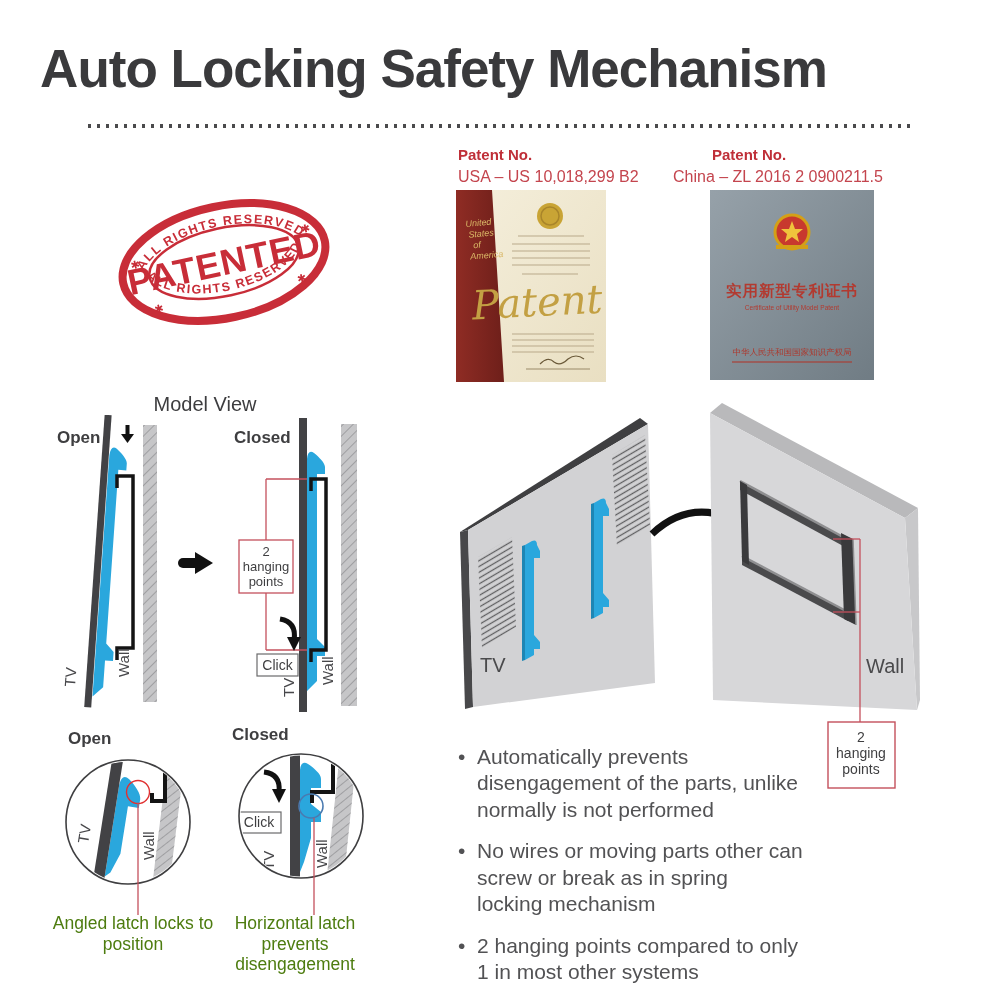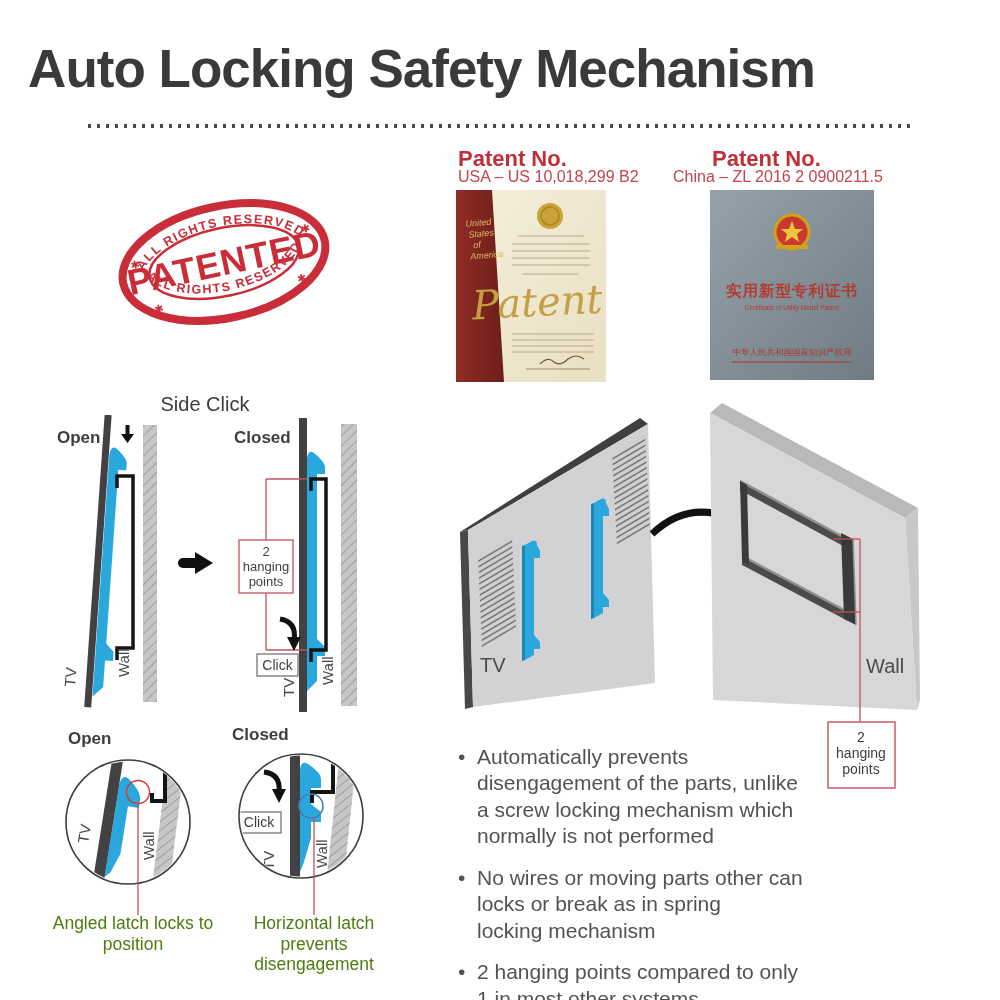--- a/index.html
+++ b/index.html
@@ -1,23 +1,23 @@
 <!DOCTYPE html>
 <html><head>
 <meta charset="utf-8">
 <style>
   html,body{margin:0;padding:0;}
   .canvas{position:relative;width:1000px;height:1000px;background:#ffffff;overflow:hidden;
           font-family:"Liberation Sans",sans-serif;}
   .abs{position:absolute;}
-  .title{top:38px;left:0;width:843px;text-align:center;font-size:53px;font-weight:bold;
+  .title{top:38px;left:12px;width:843px;text-align:center;font-size:53px;font-weight:bold;
          letter-spacing:-1px;color:#3a3a3c;}
   .dotline{top:124px;left:88px;width:824px;height:4px;
            background:repeating-linear-gradient(90deg,#4a4a4c 0 3px,transparent 3px 9px);}
-  .pat-head{font-size:22px;font-weight:bold;color:#bf2f38;}
+  .pat-head{font-size:15px;font-weight:bold;color:#bf2f38;}
   .pat-num{font-size:16px;color:#c4454e;}
   .sv-title{top:393px;left:120px;width:170px;text-align:center;font-size:20px;color:#3d3d3f;}
   .caption{font-size:17.5px;color:#4d7c0f;text-align:center;line-height:1.18;}
   .bullets{top:744px;left:456px;width:352px;}
   .bullets ul{margin:0;padding:0;list-style:none;}
   .bullets li{position:relative;padding-left:21px;margin-bottom:15px;font-size:21px;
               line-height:1.26;color:#525254;}
   .bullets li::before{content:"\2022";position:absolute;left:2px;top:0;color:#525254;}
   .bl{display:block;}
   svg text{font-family:"Liberation Sans",sans-serif;}
@@ -109,21 +109,21 @@
       <circle cx="82" cy="42" r="17" fill="#c8392e" stroke="#d4a017" stroke-width="3"></circle>
       <polygon points="82,31 85,39 93,39 87,44 89,52 82,47 75,52 77,44 71,39 79,39" fill="#f0c43c"></polygon>
       <path d="M 66 55 h 32 v 4 h -32 z" fill="#d4a017"></path>
     </g>
     <text x="82" y="106" text-anchor="middle" font-size="15.5" font-weight="bold" fill="#b23a30" letter-spacing="1">实用新型专利证书</text>
     <text x="82" y="120" text-anchor="middle" font-size="6.5" fill="#b23a30">Certificate of Utility Model Patent</text>
     <text x="82" y="165" text-anchor="middle" font-size="8.5" fill="#ad382d">中华人民共和国国家知识产权局</text>
     <rect x="22" y="171" width="120" height="2" fill="#ad382d" opacity="0.55"></rect>
   </svg>
 
-  <div class="abs sv-title">Side Click</div>
+  <div class="abs sv-title">Model View</div>
 
   <svg class="abs" style="left:45px;top:415px;" width="330" height="300" viewBox="0 0 330 300">
     <defs>
       <pattern id="hatch1" patternUnits="userSpaceOnUse" width="7" height="7" patternTransform="rotate(45)">
         <line x1="0" y1="0" x2="0" y2="7" stroke="#8e8e90" stroke-width="1.4"></line>
       </pattern>
     </defs>
 
     <text x="12" y="28" font-size="17" font-weight="bold" fill="#3e3e40">Open</text>
     <g fill="#111">
@@ -229,21 +229,21 @@
       </g>
       <rect x="197" y="90" width="44" height="21" fill="#ffffff" stroke="#6a6a6c" stroke-width="1.2"></rect>
       <text x="219" y="105" text-anchor="middle" font-size="14" fill="#3f3f41">Click</text>
       <text transform="rotate(-90 234 148)" x="234" y="148" font-size="15" fill="#47474a">TV</text>
       <text transform="rotate(-90 287 146)" x="287" y="146" font-size="15" fill="#47474a">Wall</text>
     </g>
     <line x1="274" y1="96" x2="274" y2="193" stroke="#c4505c" stroke-width="1.3"></line>
   </svg>
 
   <div class="abs caption" style="left:38px;top:913px;width:190px;">Angled latch locks to position</div>
-  <div class="abs caption" style="left:224px;top:913px;width:180px;">Horizontal latch prevents disengagement</div>
+  <div class="abs caption" style="left:205px;top:913px;width:180px;">Horizontal latch prevents disengagement</div>
 
   <svg class="abs" style="left:450px;top:395px;" width="500" height="400" viewBox="0 0 500 400">
     <defs>
       <pattern id="ventp" patternUnits="userSpaceOnUse" width="5" height="5" patternTransform="rotate(-30.5)">
         <line x1="0" y1="2.5" x2="5" y2="2.5" stroke="#5f5f61" stroke-width="1.3"></line>
       </pattern>
     </defs>
 
     <g>
       <polygon points="10,137 190,23 198,29 18,135" fill="#3f3f41"></polygon>
@@ -295,26 +295,25 @@
     <text x="411" y="347" text-anchor="middle" font-size="14" fill="#3f3f41">2</text>
     <text x="411" y="363" text-anchor="middle" font-size="14" fill="#3f3f41">hanging</text>
     <text x="411" y="379" text-anchor="middle" font-size="14" fill="#3f3f41">points</text>
   </svg>
 
   <div class="abs bullets">
     <ul>
       <li>
         <span class="bl">Automatically prevents</span>
         <span class="bl">disengagement of the parts, unlike</span>
-        <span class="bl">a screw locking mechanism which</span>
         <span class="bl">normally is not performed</span>
       </li>
       <li>
         <span class="bl">No wires or moving parts other can</span>
-        <span class="bl">locks or break as in spring</span>
+        <span class="bl">screw or break as in spring</span>
         <span class="bl">locking mechanism</span>
       </li>
       <li>
         <span class="bl">2 hanging points compared to only</span>
         <span class="bl">1 in most other systems</span>
       </li>
     </ul>
   </div>
 
 </div>

